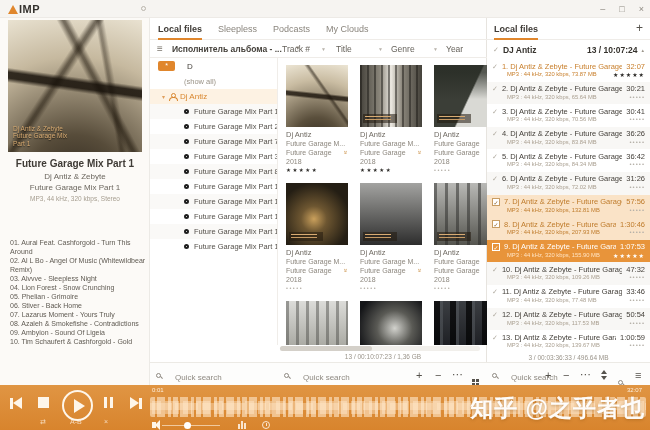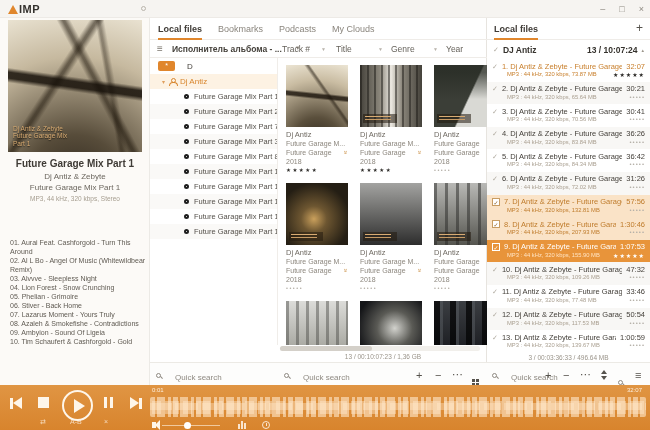--- a/index.html
+++ b/index.html
@@ -193,21 +193,21 @@
       <div>07. Lazarus Moment - Yours Truly</div>
       <div>08. Azaleh &amp; Smokefishe - Contradictions</div>
       <div>09. Ambyion - Sound Of Ligeia</div>
       <div>10. Tim Schaufert &amp; Cashforgold - Gold</div>
     </div>
   </aside>
 
   <section class="middle">
     <div class="tabs">
       <span class="tab active">Local files</span>
-      <span class="tab">Bookmarks</span>
+      <span class="tab">Sleepless</span>
       <span class="tab">Podcasts</span>
       <span class="tab">My Clouds</span>
     </div>
     <div class="toolbar">
       <span class="burger">≡</span>
       <span class="tb-group">Исполнитель альбома - ...</span>
       <span class="tb-caret">▾</span>
       <span class="col-h" style="left:132px">Track #</span>
       <span class="f-ic" style="left:171px">▼</span>
       <span class="col-h" style="left:186px">Title</span>
@@ -215,20 +215,21 @@
       <span class="col-h" style="left:241px">Genre</span>
       <span class="f-ic" style="left:283px">▼</span>
       <span class="col-h" style="left:296px">Year</span>
     </div>
 
     <div class="tree">
       <div class="badge-row">
         <span class="badge">*</span>
         <span class="badge-lbl">D</span>
       </div>
+      <div class="show-all">(show all)</div>
       <div class="artist-row">
         <span class="tree-chev">▾</span>
         <span class="person"></span>
         <span>Dj Antiz</span>
       </div>
       <div class="titem">
           <span class="vinyl"></span>
           <span>Future Garage Mix Part 1</span>
         </div>
       <div class="titem">
@@ -584,15 +585,16 @@
       <span class="vol-track">
           <span class="vol-knob"></span>
         </span>
       <span class="eq-ic">
           <i style="height:5px"></i>
           <i style="height:8px"></i>
           <i style="height:6px"></i>
         </span>
       <span class="clock-ic"></span>
     </div>
+    <div class="watermark">知乎 @之乎者也</div>
   </div>
 
 </div>
 
 </body></html>

